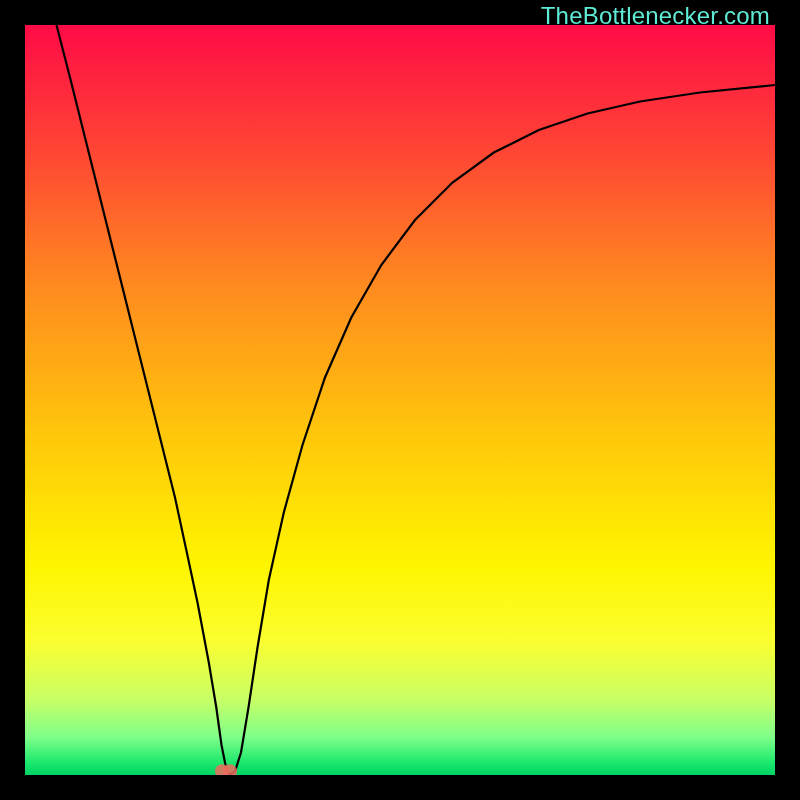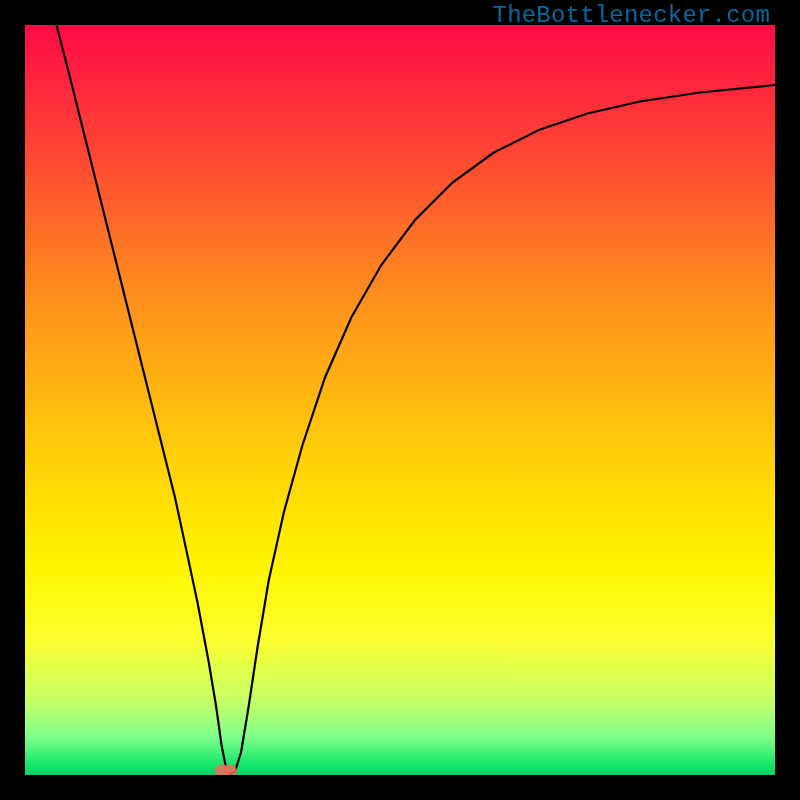--- a/index.html
+++ b/index.html
@@ -23,24 +23,23 @@
     position: absolute;
     left: 0;
     top: 0;
     width: 750px;
     height: 750px;
   }
   .watermark {
     position: absolute;
     top: 2px;
     right: 30px;
-    color: #0369a1;
+    color: #5eead4;
     font-size: 24px;
     letter-spacing: 0.2px;
-    font-family: Liberation Mono, monospace;
   }
   svg { display: block; }
 </style>
 </head>
 <body>
 
 <div class="watermark">TheBottlenecker.com</div>
 
 <div class="frame">
   <svg class="plot" width="750" height="750" viewBox="0 0 750 750" preserveAspectRatio="none">

